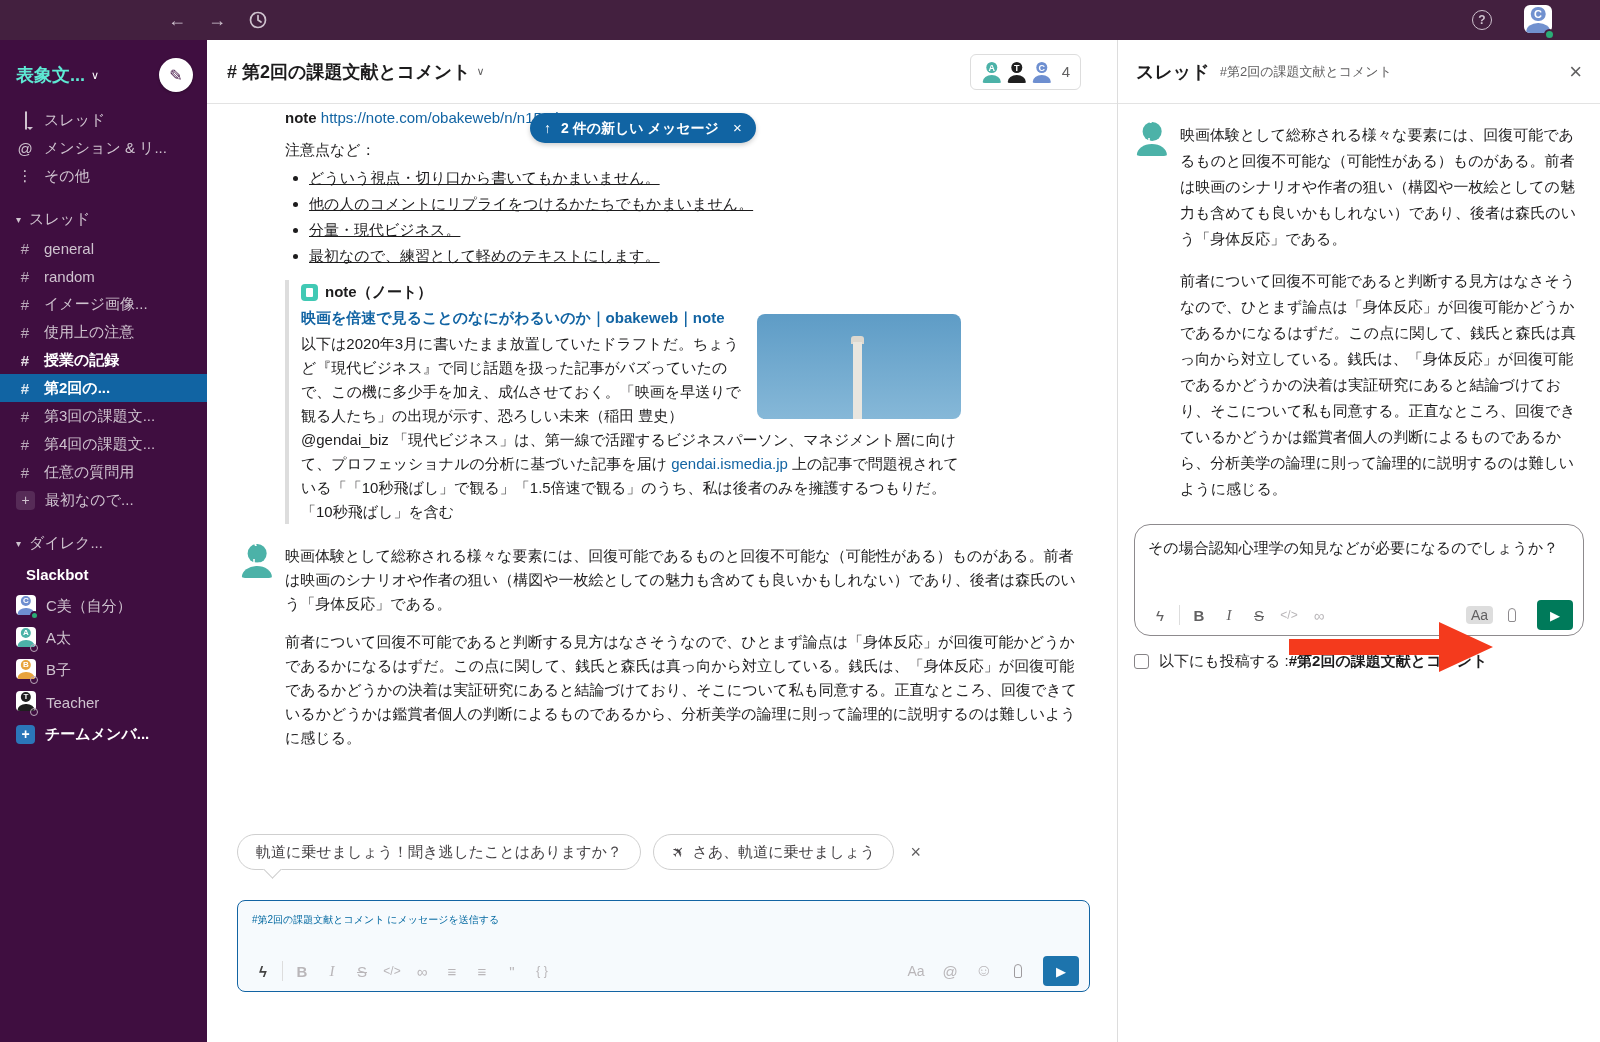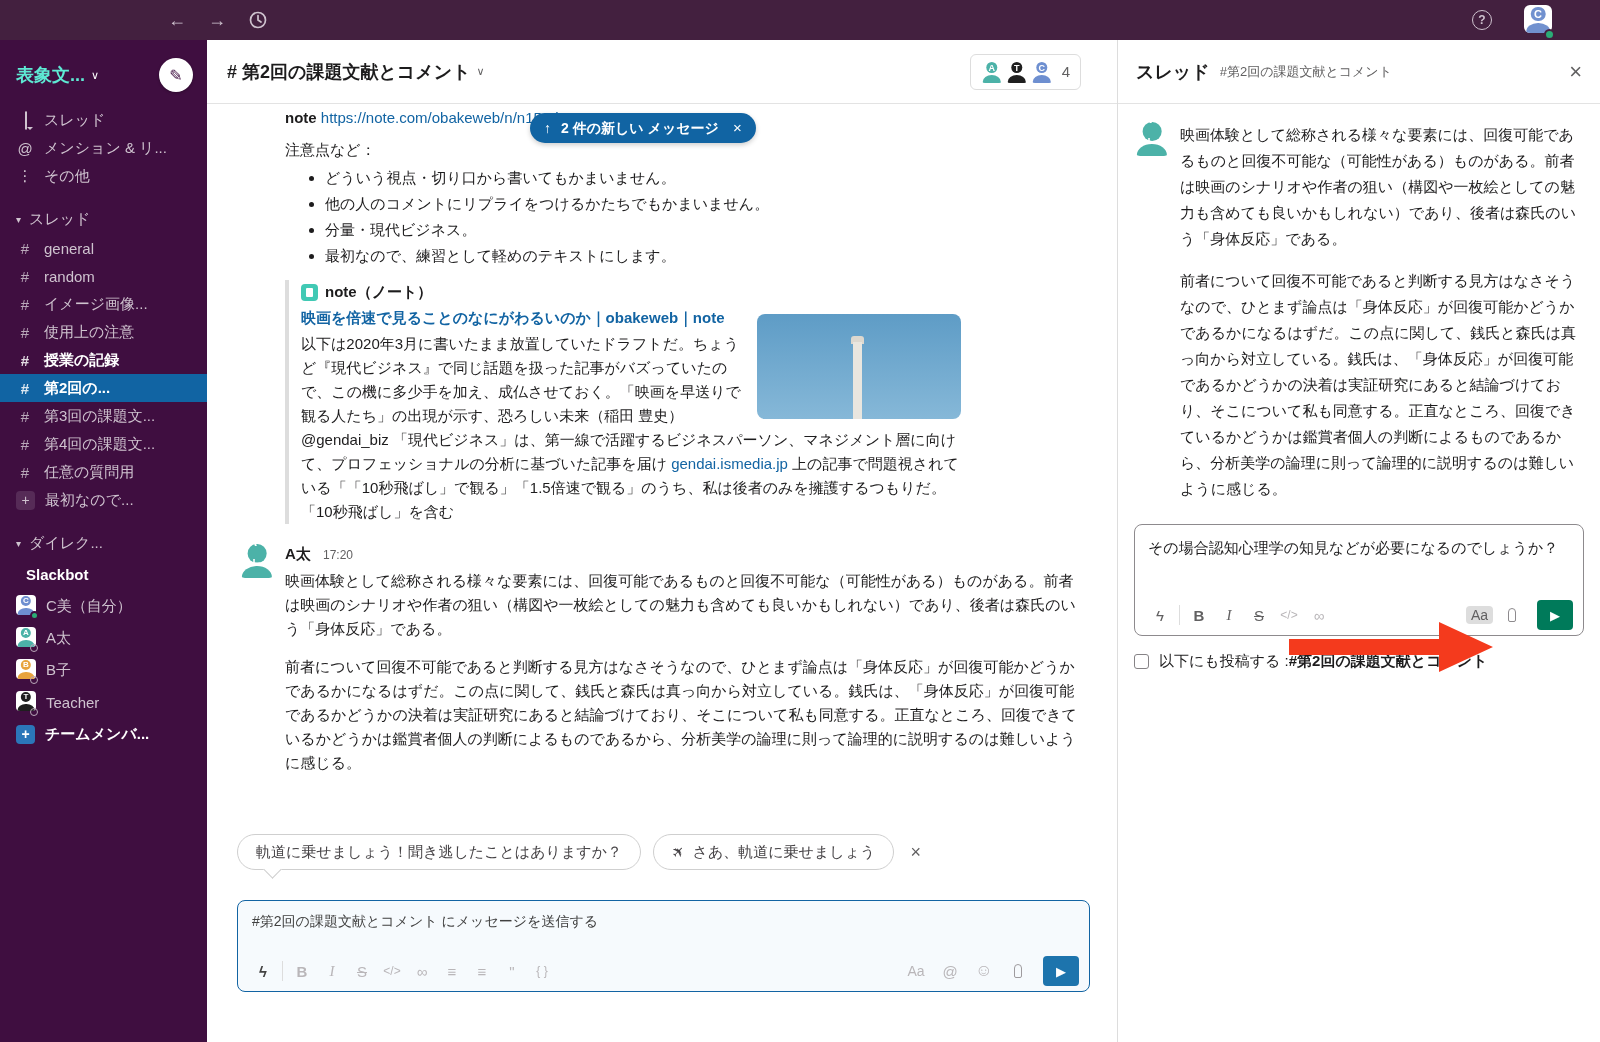--- a/index.html
+++ b/index.html
@@ -64,21 +64,21 @@
   .members-box .persona { width:22px; height:22px; }
   .members-box .p-head { font-size:9px; }
   .member-count { color:#616061; font-size:15px; margin-left:6px; }
 
   .msg-area { padding:2px 20px 0 32px; font-size:15px; line-height:24px; position:relative; }
   .gutter { margin-left:46px; }
   .note-line { white-space:nowrap; overflow:hidden; }
   .link { color:#1264a3; cursor:pointer; }
   .notes-title { margin-top:8px; }
   ul.bullets { margin:4px 0 0 24px; }
-  ul.bullets li { margin:2px 16px; }
+  ul.bullets li { margin:2px 0;text-decoration:underline; }
 
   .newmsg-pill { position:absolute; left:323px; top:9px; height:30px; background:#1164a3; color:#fff;
     border-radius:16px; display:flex; align-items:center; gap:10px; padding:0 14px; font-size:14px; font-weight:bold;
     box-shadow:0 2px 5px rgba(0,0,0,.2); cursor:pointer; z-index:5; }
   .newmsg-pill .pill-close { font-weight:normal; font-size:15px; margin-left:4px; cursor:pointer; }
 
   .card { border-left:4px solid #ddd; padding-left:12px; margin-top:12px; width:676px; overflow:hidden; }
   .card .thumb { float:right; width:204px; height:105px; border-radius:8px; margin:34px 0 8px 14px;
     background:linear-gradient(#5e9cc6,#86b8d8); position:relative; overflow:hidden; cursor:pointer; }
   .card .tower { position:absolute; left:96px; top:28px; width:9px; height:80px; background:#e9e6df; }
@@ -100,21 +100,21 @@
   .suggestions { position:absolute; left:30px; bottom:172px; display:flex; align-items:center; gap:12px; }
   .sugg-pill { border:1px solid #cfcfcf; border-radius:18px; height:36px; display:flex; align-items:center;
     gap:8px; padding:0 18px; font-size:15px; color:#454245; background:#fff; cursor:pointer; position:relative; }
   .sugg-pill.tail::after { content:""; position:absolute; left:28px; bottom:-7px; width:12px; height:12px;
     background:#fff; border-right:1px solid #cfcfcf; border-bottom:1px solid #cfcfcf; transform:rotate(45deg); }
   .rocket { display:inline-block; transform:rotate(-45deg); color:#454245; }
   .sugg-close { color:#616061; font-size:18px; cursor:pointer; margin-left:4px; }
 
   .composer { position:absolute; left:30px; right:27px; bottom:50px; height:92px;
     border:1.5px solid #1264a3; border-radius:8px; background:#f6fafd; }
-  .composer .draft { padding:12px 14px 0; font-size:14px; color:#404040; }
+  .composer .draft { padding:12px 14px 0; font-size:10px; color:#0369a1; }
   .toolbar { position:absolute; left:0; right:0; bottom:0; height:40px; display:flex; align-items:center; padding:0 10px; }
   .tb-ico { width:30px; text-align:center; font-size:15px; color:#b9b6b9; cursor:pointer; flex:none; }
   .tb-ico.dark { color:#424242; font-weight:bold; }
   .tb-ico.med { color:#616061; }
   .tb-ico.b { font-weight:bold; }
   .tb-ico.i { font-style:italic; font-family:"Liberation Serif",serif; }
   .tb-ico.s { text-decoration:line-through; }
   .tb-div { width:1px; height:20px; background:#ddd; margin:0 4px; flex:none; }
   .tb-right { margin-left:auto; display:flex; align-items:center; gap:4px; }
   .clip { display:inline-block; width:8px; height:14px; border:1.6px solid #8d8a8d;
@@ -129,21 +129,21 @@
   .thr-header { height:64px; border-bottom:1px solid #e3e3e3; display:flex; align-items:center; padding:0 18px; }
   .thr-title { font-size:18px; font-weight:900; }
   .thr-sub { color:#616061; font-size:13px; margin-left:10px; white-space:nowrap; overflow:hidden; text-overflow:ellipsis; max-width:290px; }
   .thr-close { margin-left:auto; color:#616061; font-size:22px; cursor:pointer; }
   .thr-msg { display:flex; gap:10px; padding:16px 16px 0 16px; font-size:15px; line-height:26px; }
   .thr-msg .avatar { width:36px; height:36px; border-radius:6px; flex:none; cursor:pointer; }
   .thr-msg .p-head { font-size:13px; }
   .thr-msg p { margin-top:2px; }
   .thr-msg p + p { margin-top:16px; }
 
-  .replybox { margin:22px 16px 0; border:1px solid #8d8a8d; border-radius:8px; min-height:112px; position:relative; background:#fff; }
+  .replybox { margin:22px 16px 0; border:1px solid #8d8a8d; border-radius:16px; min-height:112px; position:relative; background:#fff; }
   .replybox .draft { padding:11px 13px 0; font-size:15px; line-height:24px; color:#1d1c1d; }
   .also-row { display:flex; align-items:center; gap:10px; margin:16px 16px 0; font-size:15px; cursor:pointer; }
   .checkbox { width:15px; height:15px; border:1.5px solid #868386; border-radius:3px; background:#fff; flex:none; }
 
   .red-arrow { position:absolute; left:171px; top:578px; z-index:20; pointer-events:none; }
   .arrow-fill { fill:#f43a1d; }
 </style>
 </head>
 <body>
 
@@ -342,24 +342,20 @@
             <span>以下は2020年3月に書いたまま放置していたドラフトだ。ちょうど『現代ビジネス』で同じ話題を扱った記事がバズっていたので、この機に多少手を加え、成仏させておく。「映画を早送りで観る人たち」の出現が示す、恐ろしい未来（稲田 豊史） @gendai_biz 「現代ビジネス」は、第一線で活躍するビジネスパーソン、マネジメント層に向けて、プロフェッショナルの分析に基づいた記事を届け </span><span class="link">gendai.ismedia.jp</span><span> 上の記事で問題視されている「「10秒飛ばし」で観る」「1.5倍速で観る」のうち、私は後者のみを擁護するつもりだ。「10秒飛ばし」を含む</span>
           </div>
         </div>
 
         <div class="message" style="margin-left:-46px;">
           <span class="persona avatar">
             <span class="p-head" style="background:#4cb2a8;">A太</span>
             <span class="p-body" style="background:#4cb2a8;"></span>
           </span>
           <div>
-            <div>
-              <span class="msg-name">A太</span>
-              <span class="msg-time">17:20</span>
-            </div>
             <p>映画体験として総称される様々な要素には、回復可能であるものと回復不可能な（可能性がある）ものがある。前者は映画のシナリオや作者の狙い（構図や一枚絵としての魅力も含めても良いかもしれない）であり、後者は森氏のいう「身体反応」である。</p>
             <p>前者について回復不可能であると判断する見方はなさそうなので、ひとまず論点は「身体反応」が回復可能かどうかであるかになるはずだ。この点に関して、銭氏と森氏は真っ向から対立している。銭氏は、「身体反応」が回復可能であるかどうかの決着は実証研究にあると結論づけており、そこについて私も同意する。正直なところ、回復できているかどうかは鑑賞者個人の判断によるものであるから、分析美学の論理に則って論理的に説明するのは難しいように感じる。</p>
           </div>
         </div>
       </div>
     </div>
 
     <div class="suggestions">
       <div class="sugg-pill tail">
         <span>軌道に乗せましょう！聞き逃したことはありますか？</span>

